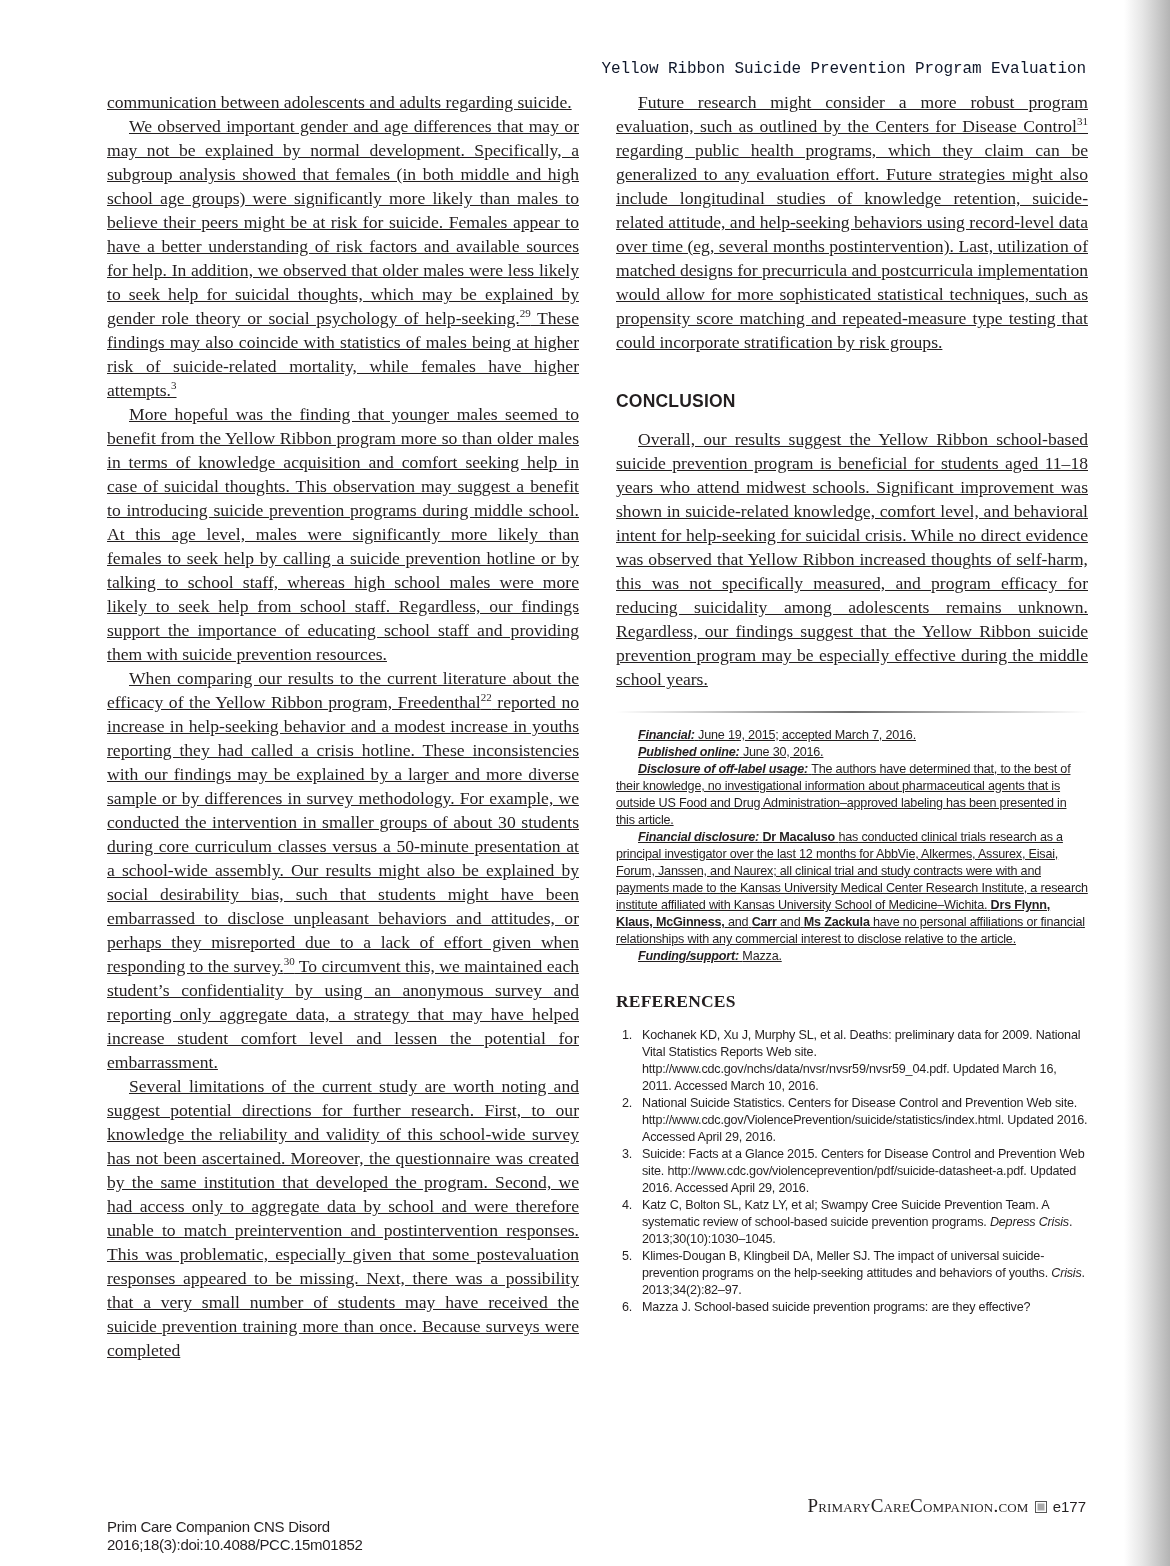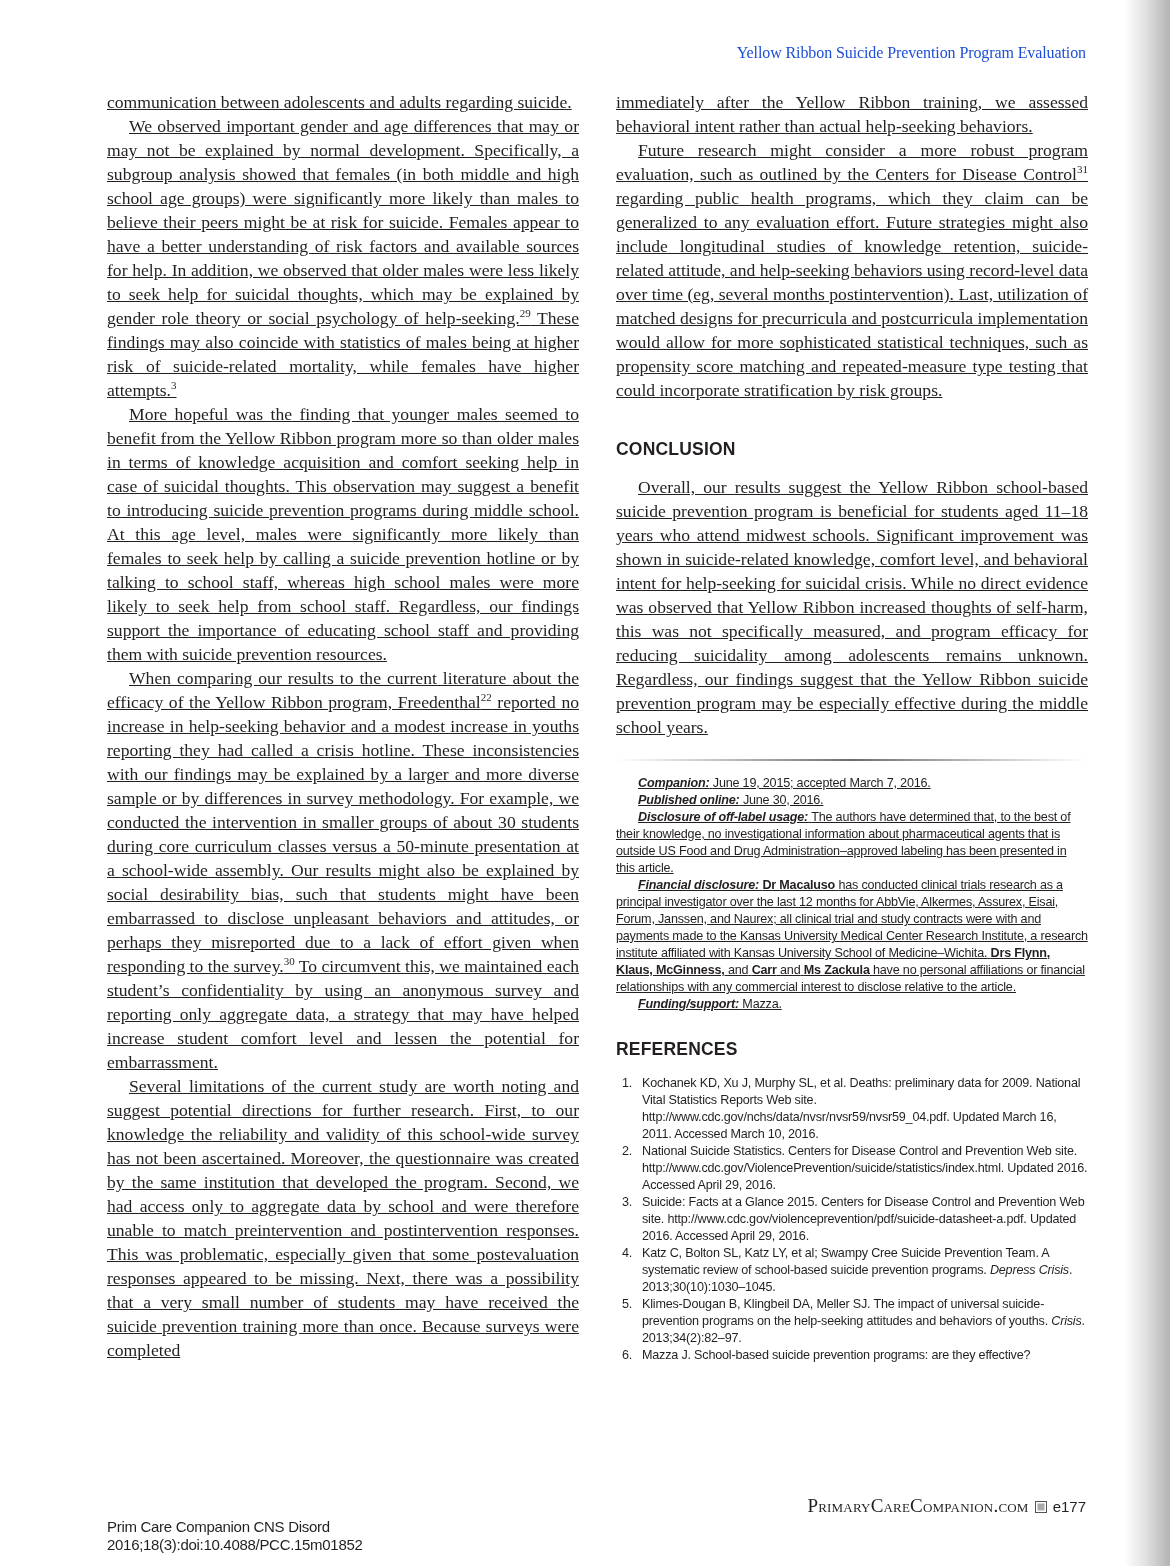--- a/index.html
+++ b/index.html
@@ -5,22 +5,22 @@
   html, body { margin: 0; padding: 0; }
   body {
     width: 1170px; height: 1566px; position: relative; overflow: hidden;
     background: #ffffff; color: #231f20;
   }
   .edge-shadow {
     position: absolute; top: 0; right: 0; width: 46px; height: 1566px;
     background: linear-gradient(to right, #ffffff 0%, #e6e6e6 40%, #b4b4b4 100%);
   }
   .running-head {
-    position: absolute; top: 44px; left: 600px; width: 486px; text-align: right;
-    font-family: Liberation Serif, serif; font-size: 16px; color: #1d4ed8;
+    position: absolute; top: 60px; left: 600px; width: 486px; text-align: right;
+    font-family: Liberation Mono, monospace; font-size: 16px; color: #0f172a;
     letter-spacing: -0.1px;
   }
   .col {
     position: absolute; top: 90px; width: 472px;
     font-family: "Liberation Serif", serif; font-size: 17.6px; line-height: 24px;
     text-align: justify; color: #231f20;
   }
   .col-left { left: 107px; }
   .col-right { left: 616px; }
   .col p { margin: 0; text-indent: 22px; text-decoration: underline; }
@@ -34,21 +34,21 @@
     height: 2px; margin: 20px 0 14px 0;
     background: linear-gradient(to right, rgba(0,0,0,0) 0%, #c8c8c8 20%, #6e6e6e 50%, #c8c8c8 80%, rgba(0,0,0,0) 100%);
   }
   .meta {
     font-family: "Liberation Sans", sans-serif; font-size: 12.6px; line-height: 17px;
     text-align: left; margin: 0 0 4px 0; letter-spacing: -0.2px;
   }
   .meta .label { font-weight: bold; font-style: italic; }
   .meta b { font-weight: bold; text-align: right; }
   .refs-heading {
-    font-family: Liberation Sans, sans-serif; font-weight: bold; font-size: 17.5px;
+    font-family: Liberation Serif, serif; font-weight: bold; font-size: 17.5px;
     margin: 24px 0 14px 0; letter-spacing: 0.2px;
   }
   .refs { list-style: none; margin: 0; padding: 0; }
   .refs li {
     position: relative; padding-left: 26px;
     font-family: "Liberation Sans", sans-serif; font-size: 12.6px; line-height: 17px;
     text-align: left; letter-spacing: -0.2px;
   }
   .refs li .num { position: absolute; left: 6px; top: 0; }
   .footer-left {
@@ -80,30 +80,29 @@
 
 <div class="col col-left">
   <p class="noindent">communication between adolescents and adults regarding suicide.</p>
   <p><span>We observed important gender and age differences that may or may not be explained by normal development. Specifically, a subgroup analysis showed that females (in both middle and high school age groups) were significantly more likely than males to believe their peers might be at risk for suicide. Females appear to have a better understanding of risk factors and available sources for help. In addition, we observed that older males were less likely to seek help for suicidal thoughts, which may be explained by gender role theory or social psychology of help-seeking.</span><sup>29</sup><span> These findings may also coincide with statistics of males being at higher risk of suicide-related mortality, while females have higher attempts.</span><sup>3</sup></p>
   <p>More hopeful was the finding that younger males seemed to benefit from the Yellow Ribbon program more so than older males in terms of knowledge acquisition and comfort seeking help in case of suicidal thoughts. This observation may suggest a benefit to introducing suicide prevention programs during middle school. At this age level, males were significantly more likely than females to seek help by calling a suicide prevention hotline or by talking to school staff, whereas high school males were more likely to seek help from school staff. Regardless, our findings support the importance of educating school staff and providing them with suicide prevention resources.</p>
   <p><span>When comparing our results to the current literature about the efficacy of the Yellow Ribbon program, Freedenthal</span><sup>22</sup><span> reported no increase in help-seeking behavior and a modest increase in youths reporting they had called a crisis hotline. These inconsistencies with our findings may be explained by a larger and more diverse sample or by differences in survey methodology. For example, we conducted the intervention in smaller groups of about 30 students during core curriculum classes versus a 50-minute presentation at a school-wide assembly. Our results might also be explained by social desirability bias, such that students might have been embarrassed to disclose unpleasant behaviors and attitudes, or perhaps they misreported due to a lack of effort given when responding to the survey.</span><sup>30</sup><span> To circumvent this, we maintained each student’s confidentiality by using an anonymous survey and reporting only aggregate data, a strategy that may have helped increase student comfort level and lessen the potential for embarrassment.</span></p>
   <p>Several limitations of the current study are worth noting and suggest potential directions for further research. First, to our knowledge the reliability and validity of this school-wide survey has not been ascertained. Moreover, the questionnaire was created by the same institution that developed the program. Second, we had access only to aggregate data by school and were therefore unable to match preintervention and postintervention responses. This was problematic, especially given that some postevaluation responses appeared to be missing. Next, there was a possibility that a very small number of students may have received the suicide prevention training more than once. Because surveys were completed</p>
 </div>
 
 <div class="col col-right">
-  <p class="noindent">immediately after the Yellow Ribbon training, we assessed behavioral intent rather than actual help-seeking behaviors.</p>
   <p><span>Future research might consider a more robust program evaluation, such as outlined by the Centers for Disease Control</span><sup>31</sup><span> regarding public health programs, which they claim can be generalized to any evaluation effort. Future strategies might also include longitudinal studies of knowledge retention, suicide-related attitude, and help-seeking behaviors using record-level data over time (eg, several months postintervention). Last, utilization of matched designs for precurricula and postcurricula implementation would allow for more sophisticated statistical techniques, such as propensity score matching and repeated-measure type testing that could incorporate stratification by risk groups.</span></p>
 
   <div class="section-heading">CONCLUSION</div>
   <p>Overall, our results suggest the Yellow Ribbon school-based suicide prevention program is beneficial for students aged 11–18 years who attend midwest schools. Significant improvement was shown in suicide-related knowledge, comfort level, and behavioral intent for help-seeking for suicidal crisis. While no direct evidence was observed that Yellow Ribbon increased thoughts of self-harm, this was not specifically measured, and program efficacy for reducing suicidality among adolescents remains unknown. Regardless, our findings suggest that the Yellow Ribbon suicide prevention program may be especially effective during the middle school years.</p>
 
   <div class="divider"></div>
 
   <div>
-    <p class="meta"><span class="label">Companion:</span> <span>June 19, 2015; accepted March 7, 2016.</span></p>
+    <p class="meta"><span class="label">Financial:</span> <span>June 19, 2015; accepted March 7, 2016.</span></p>
     <p class="meta"><span class="label">Published online:</span> <span>June 30, 2016.</span></p>
     <p class="meta"><span class="label">Disclosure of off-label usage:</span> <span>The authors have determined that, to the best of their knowledge, no investigational information about pharmaceutical agents that is outside US Food and Drug Administration–approved labeling has been presented in this article.</span></p>
     <p class="meta"><span class="label">Financial disclosure:</span> <b>Dr Macaluso</b> <span>has conducted clinical trials research as a principal investigator over the last 12 months for AbbVie, Alkermes, Assurex, Eisai, Forum, Janssen, and Naurex; all clinical trial and study contracts were with and payments made to the Kansas University Medical Center Research Institute, a research institute affiliated with Kansas University School of Medicine–Wichita.</span> <b>Drs Flynn, Klaus, McGinness,</b> <span>and</span> <b>Carr</b> <span>and</span> <b>Ms Zackula</b> <span>have no personal affiliations or financial relationships with any commercial interest to disclose relative to the article.</span></p>
     <p class="meta"><span class="label">Funding/support:</span> <span>Mazza.</span></p>
   </div>
 
   <div class="refs-heading">REFERENCES</div>
   <ol class="refs">
     <li><span class="num">1.</span><span>Kochanek KD, Xu J, Murphy SL, et al. Deaths: preliminary data for 2009. National Vital Statistics Reports Web site. http://www.cdc.gov/nchs/data/nvsr/nvsr59/nvsr59_04.pdf. Updated March 16, 2011. Accessed March 10, 2016.</span></li>
     <li><span class="num">2.</span><span>National Suicide Statistics. Centers for Disease Control and Prevention Web site. http://www.cdc.gov/ViolencePrevention/suicide/statistics/index.html. Updated 2016. Accessed April 29, 2016.</span></li>

